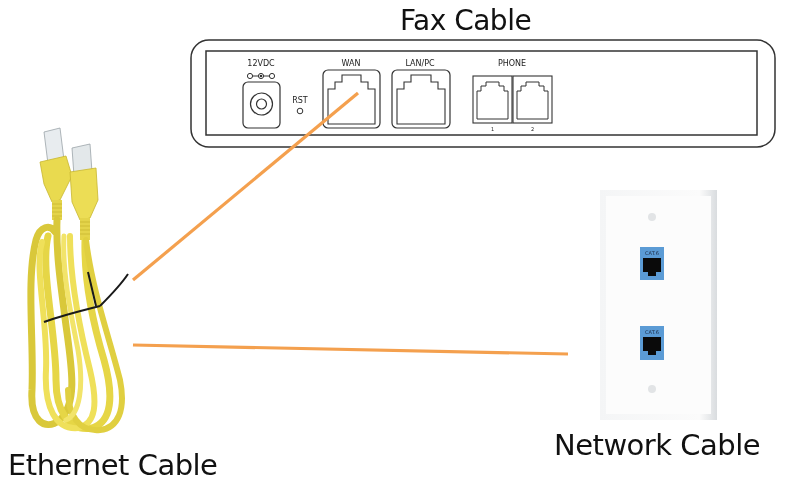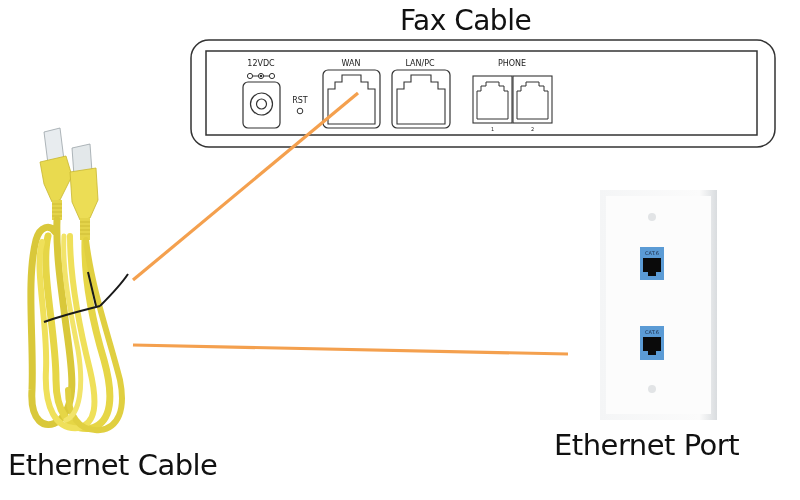--- a/index.html
+++ b/index.html
@@ -127,14 +127,14 @@
       <rect x="640" y="326" width="24" height="34" fill="#5b9bd5"></rect>
       <text x="652" y="334" font-size="5" text-anchor="middle" fill="#1b2a44" font-family="DejaVu Sans, sans-serif">CAT.6</text>
       <path d="M643,337 L661,337 L661,351 L656,351 L656,355 L648,355 L648,351 L643,351 Z" fill="#0a0a0a"></path>
     </g>
   </g>
 
   <line id="conn-wan" x1="133" y1="280" x2="358" y2="93" stroke="#f4a04e" stroke-width="3.2"></line>
   <line id="conn-wall" x1="133" y1="345" x2="568" y2="354" stroke="#f4a04e" stroke-width="3.2"></line>
 </svg>
 
-<div class="label" id="port-title">Ethernet Port</div>
+<div class="label" id="port-title">Network Cable</div>
 <div class="label" id="cable-title">Ethernet Cable</div>
 
 </body></html>

